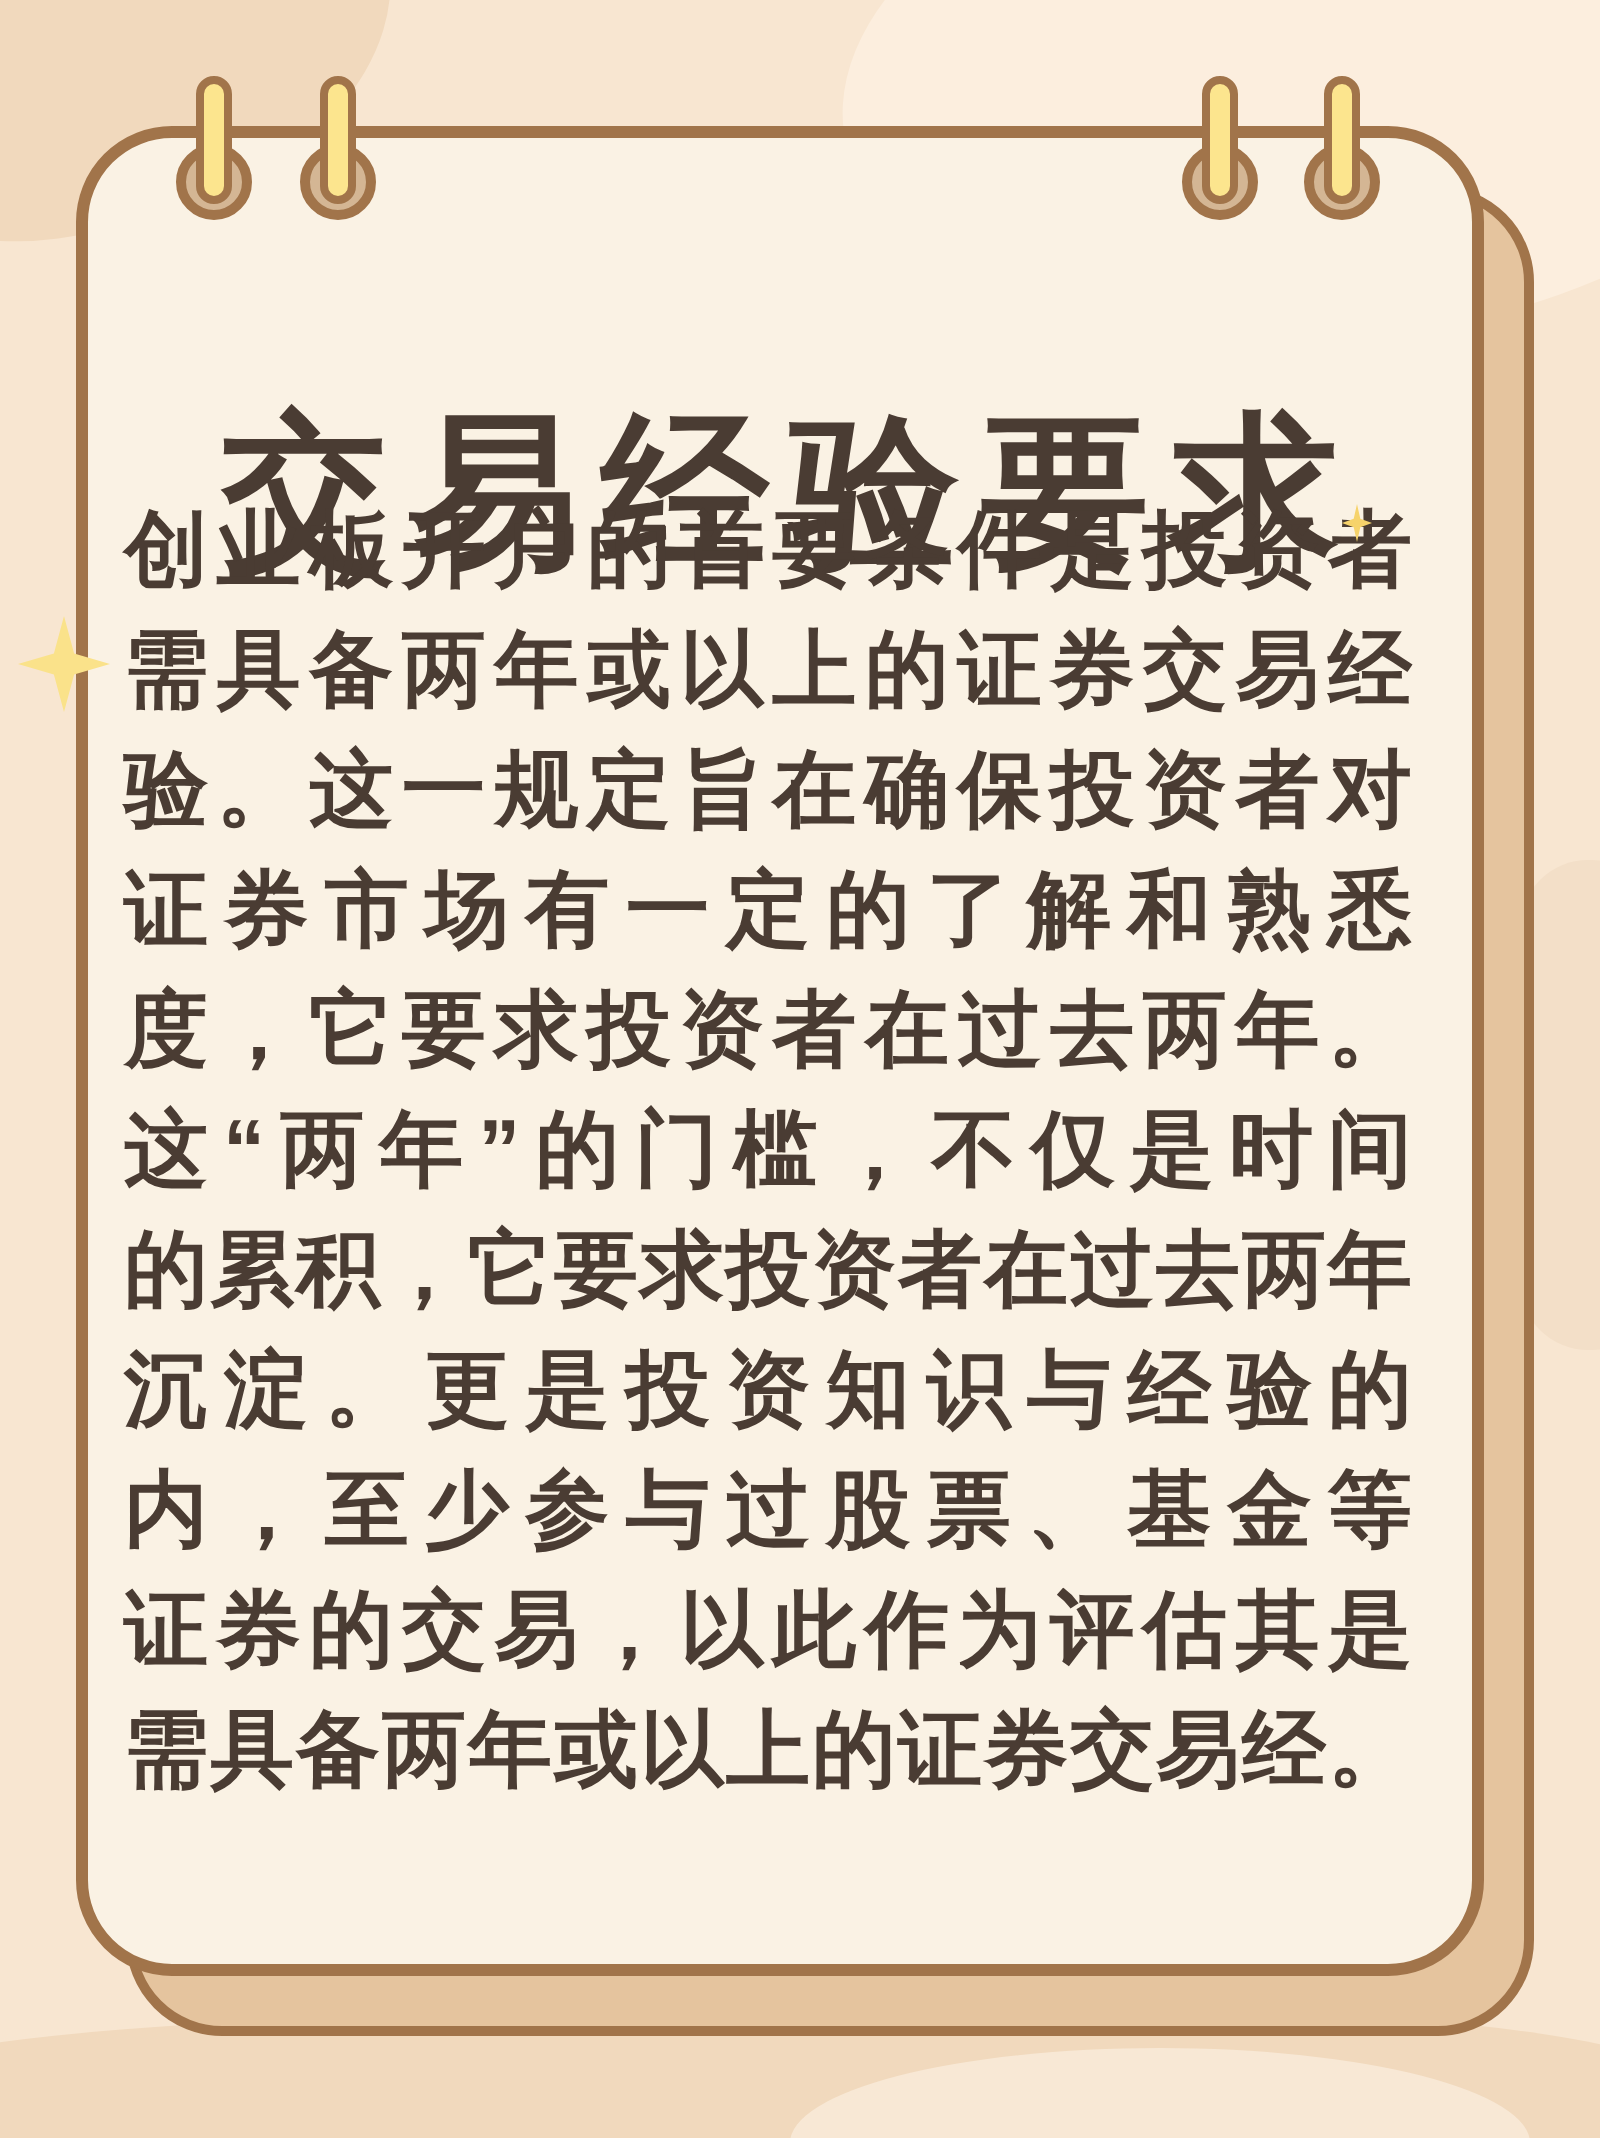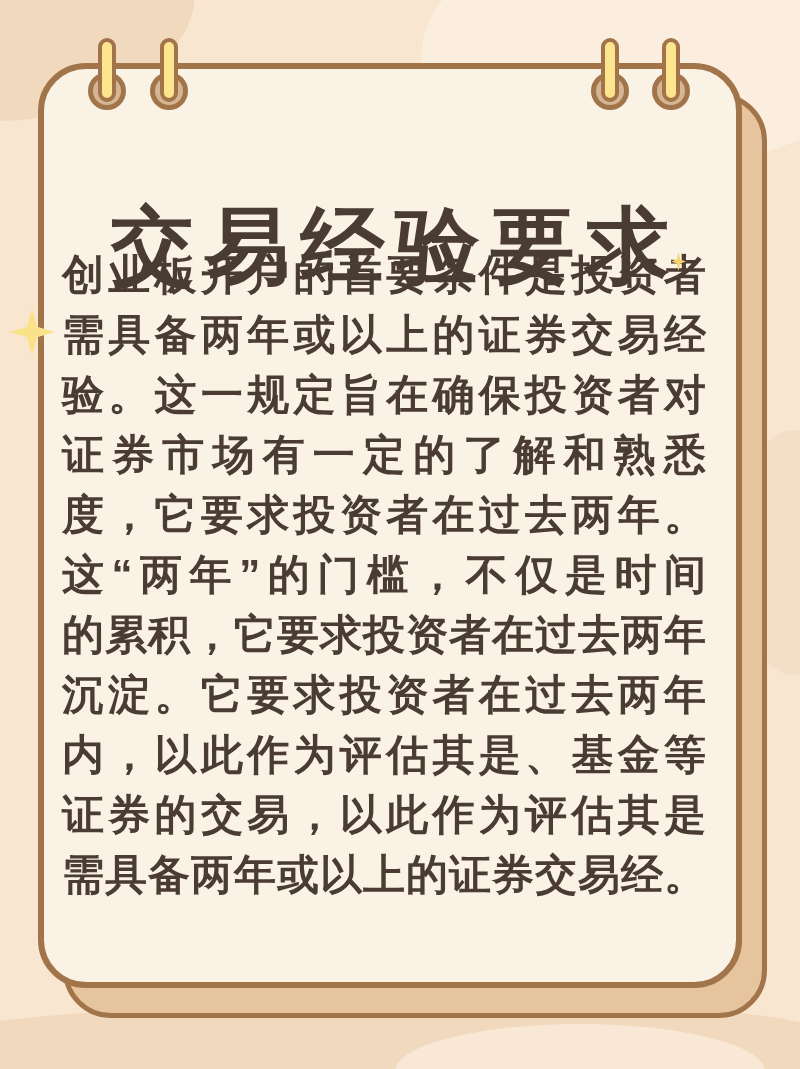--- a/index.html
+++ b/index.html
@@ -107,19 +107,19 @@
   <h1 class="title">交易经验要求</h1>
 
   <div class="body-text">
     <div class="bline">创业板开户的首要条件是投资者</div>
     <div class="bline">需具备两年或以上的证券交易经</div>
     <div class="bline">验。这一规定旨在确保投资者对</div>
     <div class="bline">证券市场有一定的了解和熟悉</div>
     <div class="bline">度，它要求投资者在过去两年。</div>
     <div class="bline">这“两年”的门槛，不仅是时间</div>
     <div class="bline">的累积，它要求投资者在过去两年</div>
-    <div class="bline">沉淀。它要求投资者在过去两年</div>
-    <div class="bline">内，以此作为评估其是、基金等</div>
+    <div class="bline">沉淀。更是投资知识与经验的</div>
+    <div class="bline">内，至少参与过股票、基金等</div>
     <div class="bline">证券的交易，以此作为评估其是</div>
     <div class="bline">需具备两年或以上的证券交易经。</div>
   </div>
 
 </div>
 
 </body></html>

